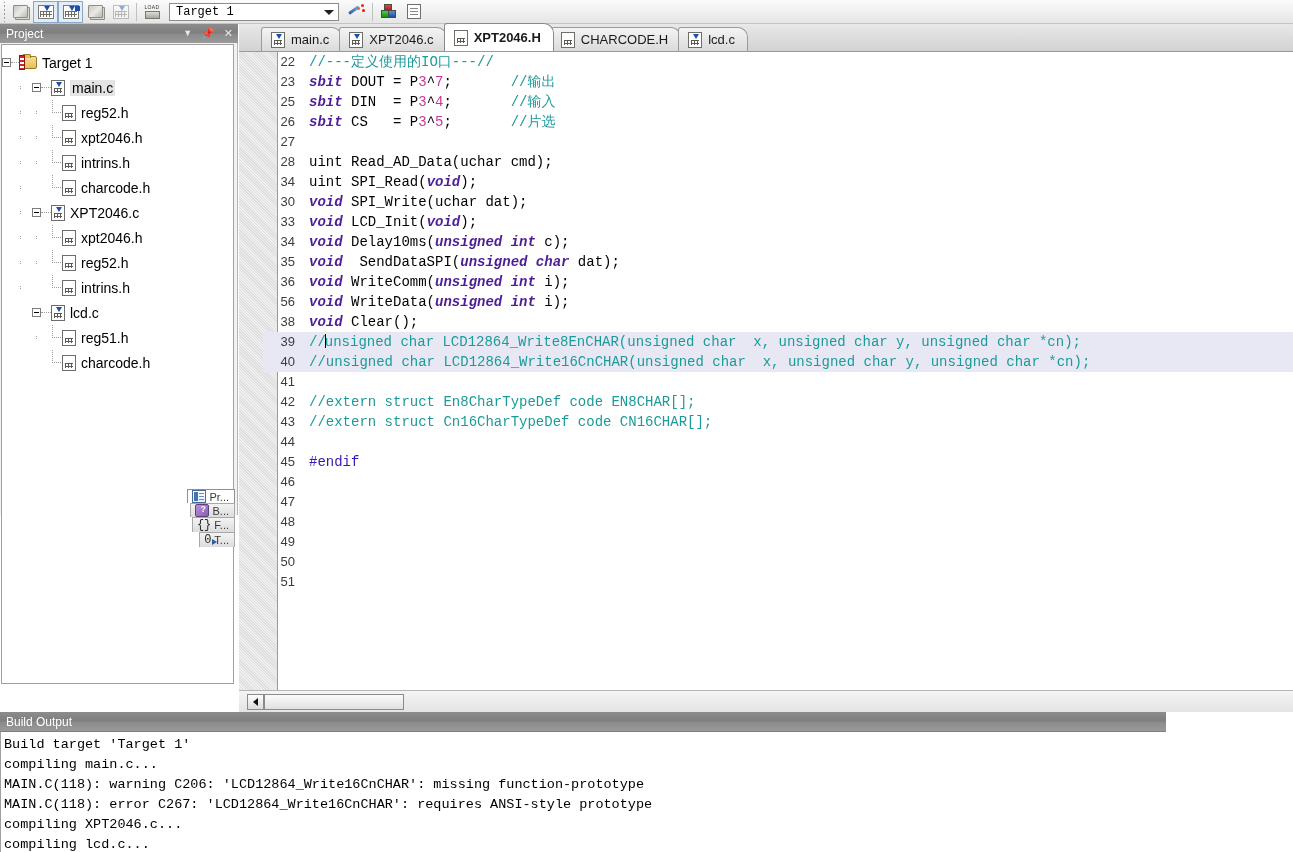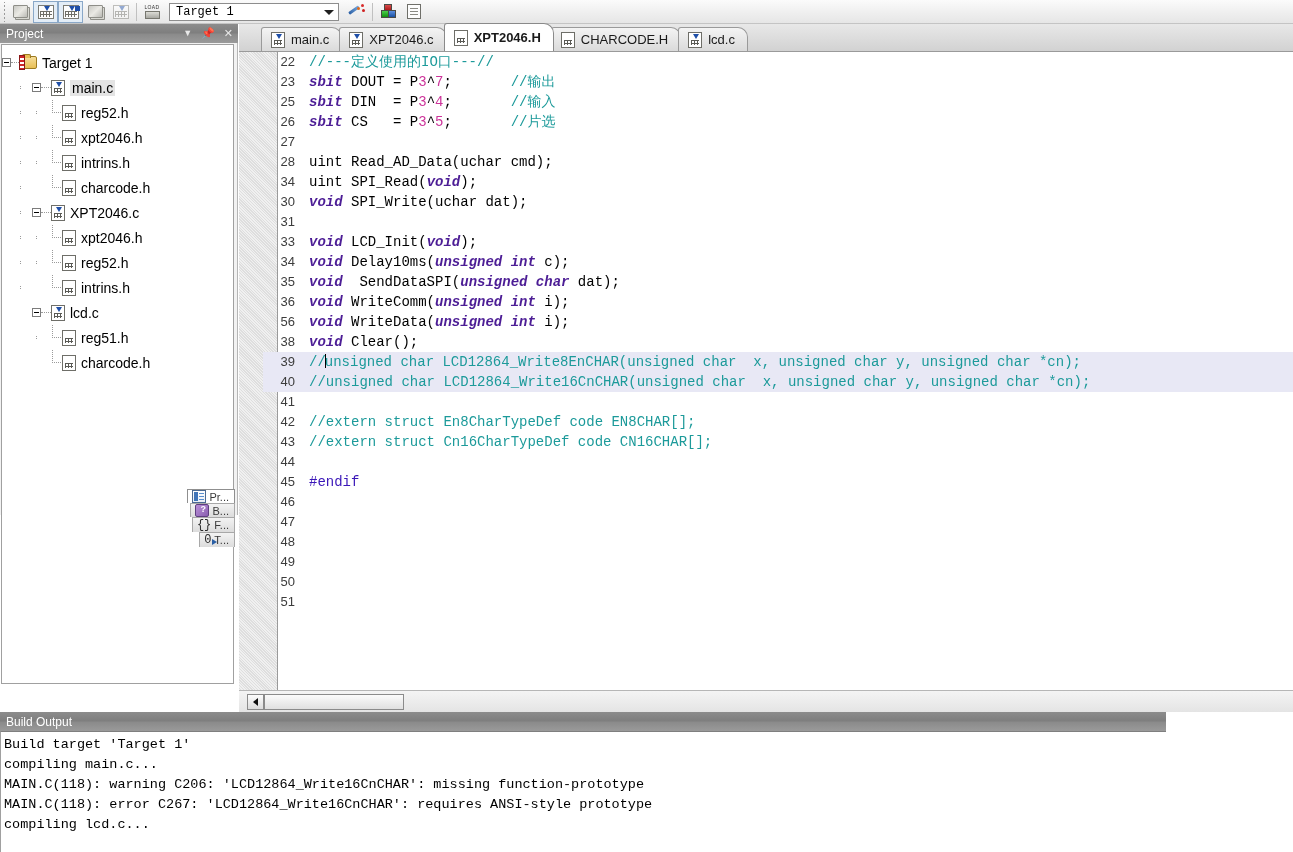--- a/index.html
+++ b/index.html
@@ -598,21 +598,20 @@
     <div id="gutter-edge"></div>
     <div id="code-lines">
         <div class="cl"><span class="num">22</span><span class="txt"><span class="tk-cmt">//---定义使用的IO口---//</span></span></div>
         <div class="cl"><span class="num">23</span><span class="txt"><span class="tk-key">sbit</span><span class="tk-txt"> DOUT = P</span><span class="tk-num">3</span><span class="tk-txt">^</span><span class="tk-num">7</span><span class="tk-txt">;       </span><span class="tk-cmt">//输出</span></span></div>
         <div class="cl"><span class="num">25</span><span class="txt"><span class="tk-key">sbit</span><span class="tk-txt"> DIN  = P</span><span class="tk-num">3</span><span class="tk-txt">^</span><span class="tk-num">4</span><span class="tk-txt">;       </span><span class="tk-cmt">//输入</span></span></div>
         <div class="cl"><span class="num">26</span><span class="txt"><span class="tk-key">sbit</span><span class="tk-txt"> CS   = P</span><span class="tk-num">3</span><span class="tk-txt">^</span><span class="tk-num">5</span><span class="tk-txt">;       </span><span class="tk-cmt">//片选</span></span></div>
         <div class="cl"><span class="num">27</span><span class="txt"></span></div>
         <div class="cl"><span class="num">28</span><span class="txt"><span class="tk-txt">uint Read_AD_Data(uchar cmd);</span></span></div>
         <div class="cl"><span class="num">34</span><span class="txt"><span class="tk-txt">uint SPI_Read(</span><span class="tk-key">void</span><span class="tk-txt">);</span></span></div>
         <div class="cl"><span class="num">30</span><span class="txt"><span class="tk-key">void</span><span class="tk-txt"> SPI_Write(uchar dat);</span></span></div>
-        <div class="cl"><span class="num">31</span><span class="txt"></span></div>
         <div class="cl"><span class="num">33</span><span class="txt"><span class="tk-key">void</span><span class="tk-txt"> LCD_Init(</span><span class="tk-key">void</span><span class="tk-txt">);</span></span></div>
         <div class="cl"><span class="num">34</span><span class="txt"><span class="tk-key">void</span><span class="tk-txt"> Delay10ms(</span><span class="tk-key">unsigned int</span><span class="tk-txt"> c);</span></span></div>
         <div class="cl"><span class="num">35</span><span class="txt"><span class="tk-key">void</span><span class="tk-txt">  SendDataSPI(</span><span class="tk-key">unsigned char</span><span class="tk-txt"> dat);</span></span></div>
         <div class="cl"><span class="num">36</span><span class="txt"><span class="tk-key">void</span><span class="tk-txt"> WriteComm(</span><span class="tk-key">unsigned int</span><span class="tk-txt"> i);</span></span></div>
         <div class="cl"><span class="num">56</span><span class="txt"><span class="tk-key">void</span><span class="tk-txt"> WriteData(</span><span class="tk-key">unsigned int</span><span class="tk-txt"> i);</span></span></div>
         <div class="cl"><span class="num">38</span><span class="txt"><span class="tk-key">void</span><span class="tk-txt"> Clear();</span></span></div>
         <div class="cl hl"><span class="num">39</span><span class="txt"><span class="tk-cmt">//</span><span class="caret-bar"></span><span class="tk-cmt">unsigned char LCD12864_Write8EnCHAR(unsigned char  x, unsigned char y, unsigned char *cn);</span></span></div>
         <div class="cl hl"><span class="num">40</span><span class="txt"><span class="tk-cmt">//unsigned char LCD12864_Write16CnCHAR(unsigned char  x, unsigned char y, unsigned char *cn);</span></span></div>
         <div class="cl"><span class="num">41</span><span class="txt"></span></div>
         <div class="cl"><span class="num">42</span><span class="txt"><span class="tk-cmt">//extern struct En8CharTypeDef code EN8CHAR[];</span></span></div>
@@ -637,15 +636,16 @@
 
 <div id="build-panel">
   <div id="build-header">
     <span>Build Output</span>
   </div>
   <div id="build-body">
       <div class="bl">Build target 'Target 1'</div>
       <div class="bl">compiling main.c...</div>
       <div class="bl">MAIN.C(118): warning C206: 'LCD12864_Write16CnCHAR': missing function-prototype</div>
       <div class="bl">MAIN.C(118): error C267: 'LCD12864_Write16CnCHAR': requires ANSI-style prototype</div>
+      <div class="bl">compiling XPT2046.c...</div>
       <div class="bl">compiling lcd.c...</div>
     </div>
 </div>
 
 </body></html>

